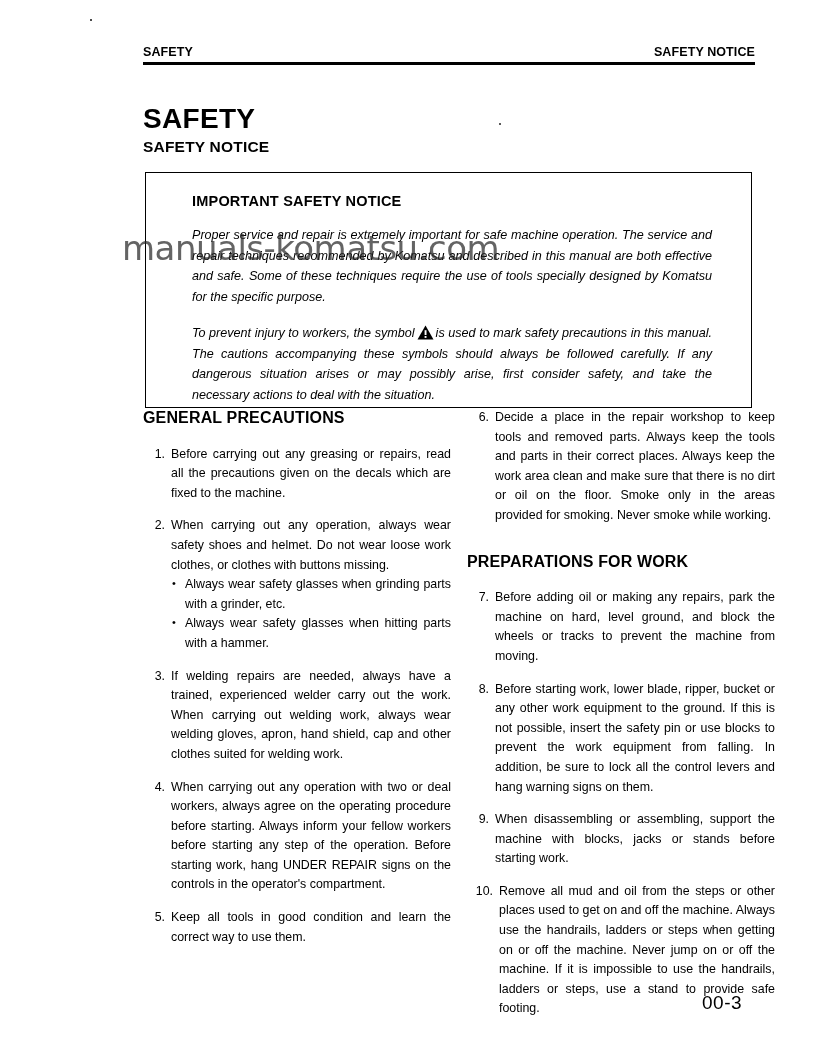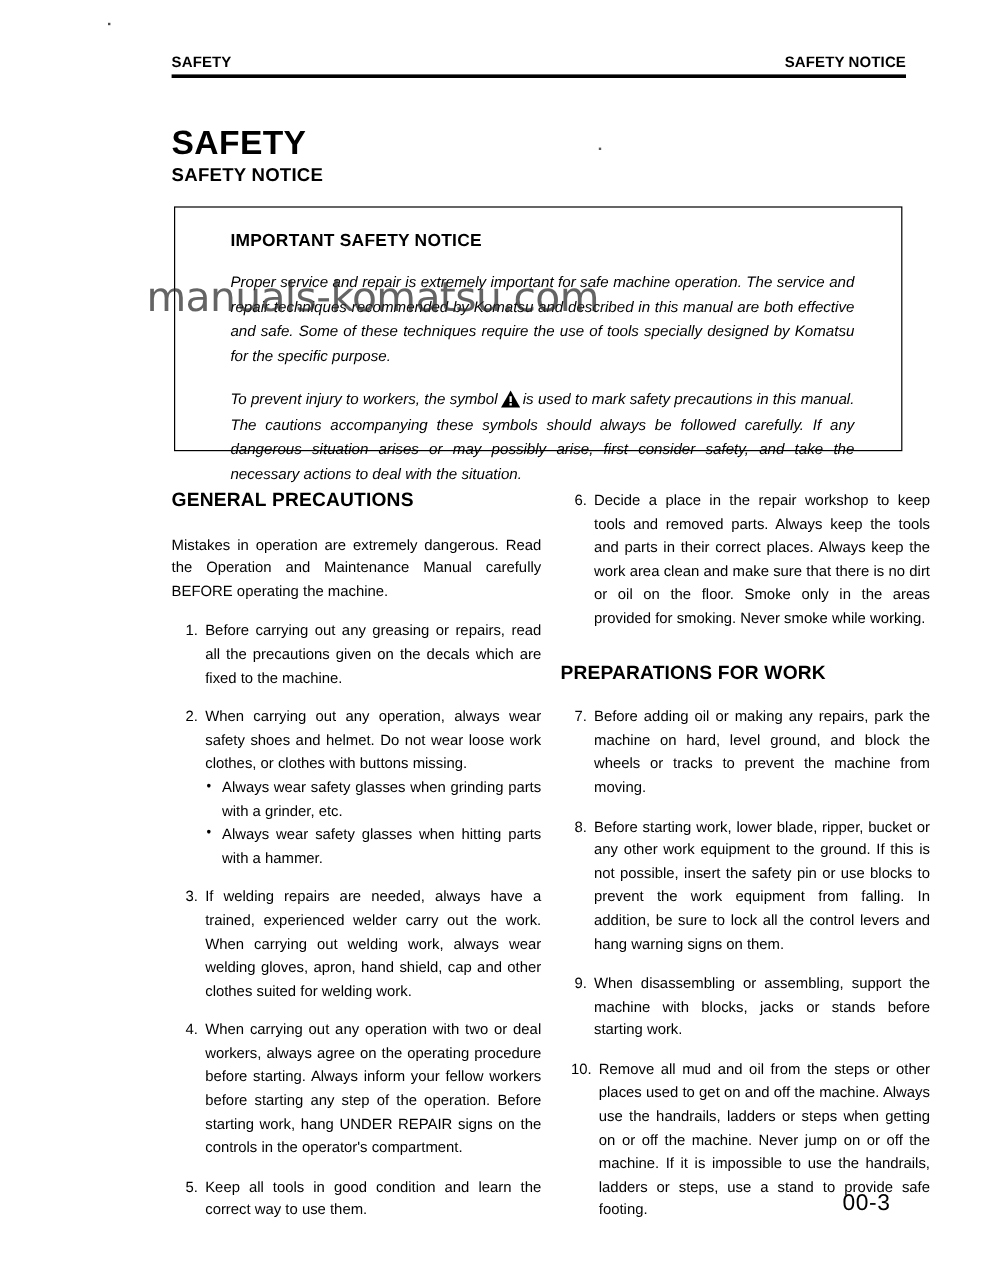--- a/index.html
+++ b/index.html
@@ -71,21 +71,21 @@
     font-size: 15.5px;
     font-weight: bold;
     letter-spacing: 0.2px;
   }
 
   
   .notice-box {
     position: absolute;
     left: 133px; top: 172px;
     width: 607px;
-    height: 204px;
+    height: 236px;
     border: 1.6px solid #000;
     box-sizing: border-box;
   }
   .notice-inner {
     position: absolute;
     left: 46px; top: 20px;
     width: 520px;
   }
   .notice-title {
     font-size: 14.5px;
@@ -219,21 +219,20 @@
       <p class="notice-p"><span>To prevent injury to workers, the symbol</span><span class="warn-tri"><svg width="17" height="15" viewBox="0 0 17 15">
               <polygon points="8.5,0.5 16.5,14.5 0.5,14.5" fill="#000"></polygon>
               <rect x="7.6" y="5.2" width="1.9" height="4.8" fill="#fff"></rect>
               <rect x="7.6" y="11.0" width="1.9" height="1.9" fill="#fff"></rect>
             </svg></span><span>is used to mark safety precautions in this manual. The cautions accompanying these symbols should always be followed carefully. If any dangerous situation arises or may possibly arise, first consider safety, and take the necessary actions to deal with the situation.</span></p>
     </div>
   </div>
 
   <div class="col col-left">
     <div class="sec-head">GENERAL PRECAUTIONS</div>
-    <p class="lead">Mistakes in operation are extremely dangerous. Read the Operation and Maintenance Manual carefully BEFORE operating the machine.</p>
     <ol class="items">
       <li>
         <span class="num">1.</span>
         <span>Before carrying out any greasing or repairs, read all the precautions given on the decals which are fixed to the machine.</span>
       </li>
       <li>
         <span class="num">2.</span>
         <span>When carrying out any operation, always wear safety shoes and helmet. Do not wear loose work clothes, or clothes with buttons missing.</span>
         <ul class="sub">
           <li>Always wear safety glasses when grinding parts with a grinder, etc.</li>

